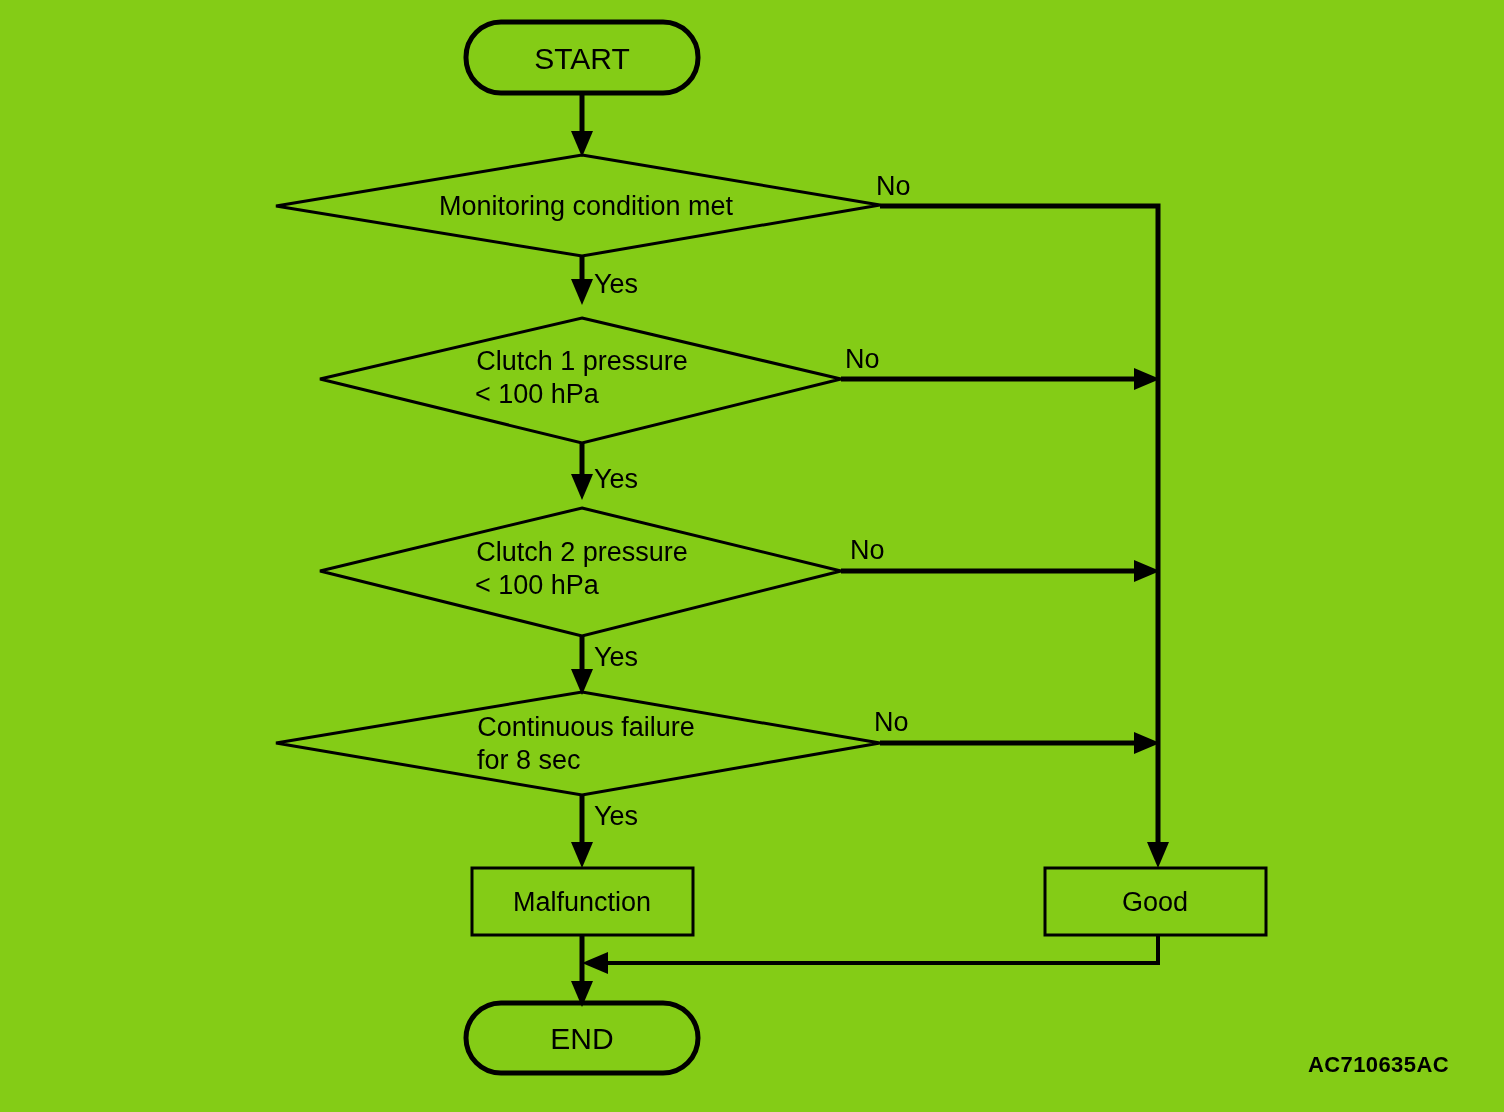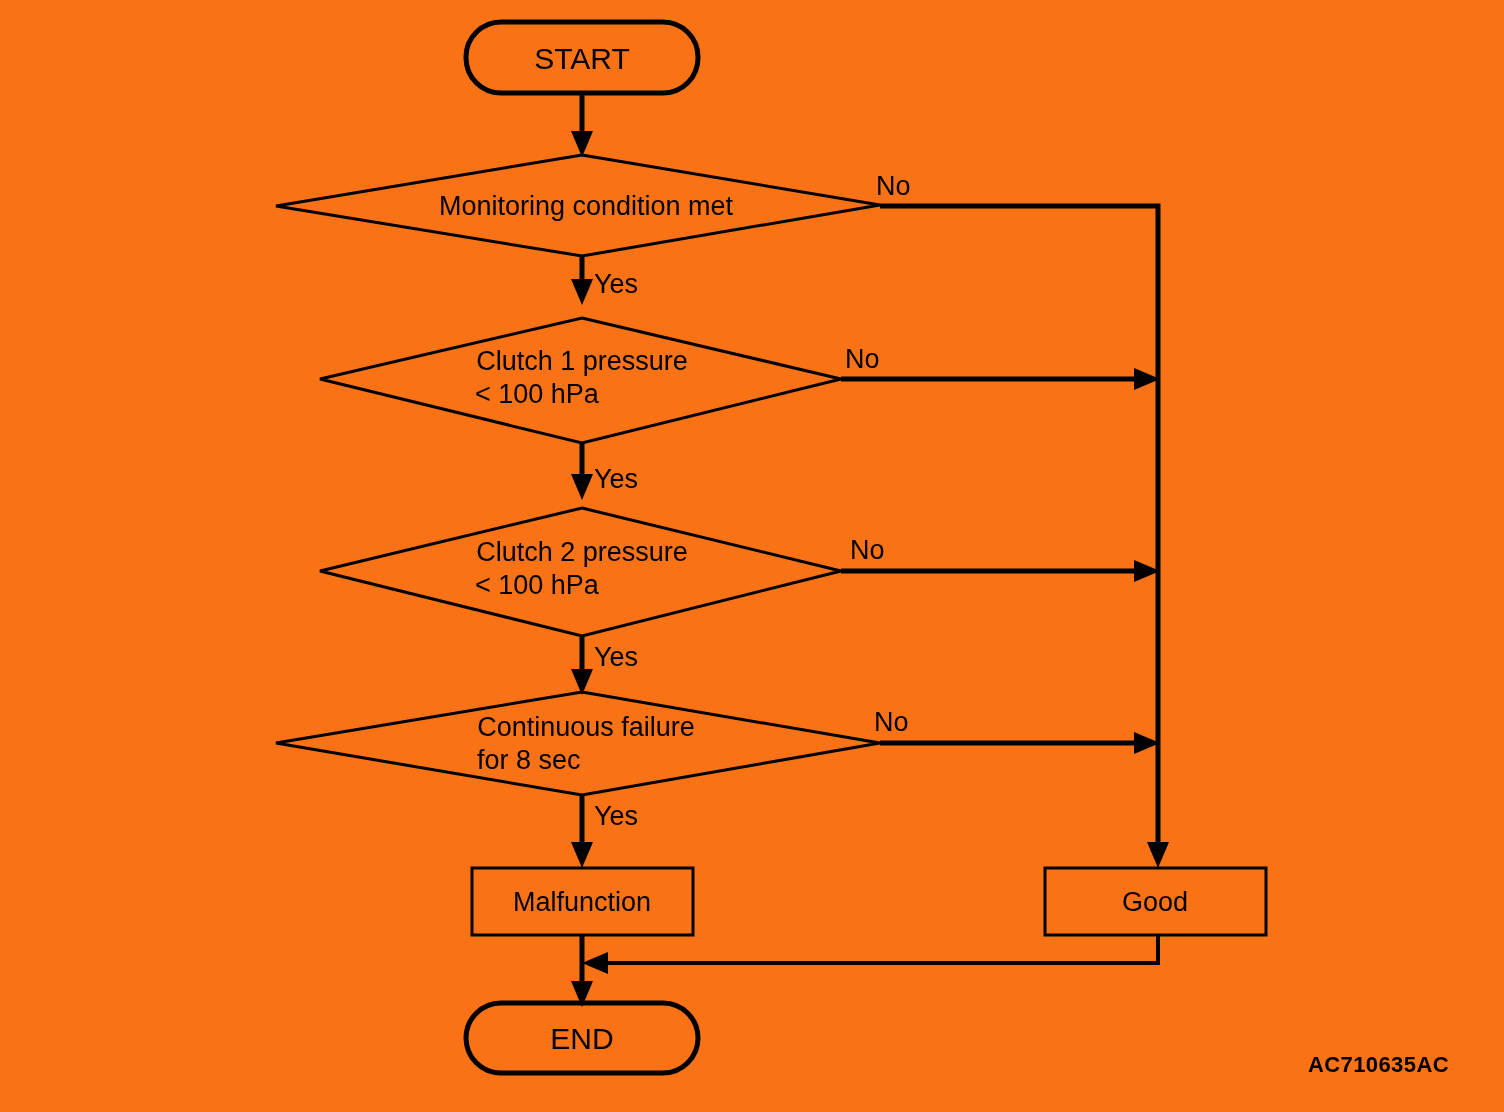--- a/index.html
+++ b/index.html
@@ -8,21 +8,21 @@
     padding: 0;
     background: #ffffff;
   }
   body {
     font-family: "Liberation Sans", sans-serif;
   }
   #canvas-wrap {
     position: relative;
     width: 1504px;
     height: 1112px;
-    background: #f97316;
+    background: #84cc16;
     overflow: hidden;
   }
   svg#flow {
     position: absolute;
     top: 0;
     left: 0;
     width: 1504px;
     height: 1112px;
   }
   .shape-stroke {

